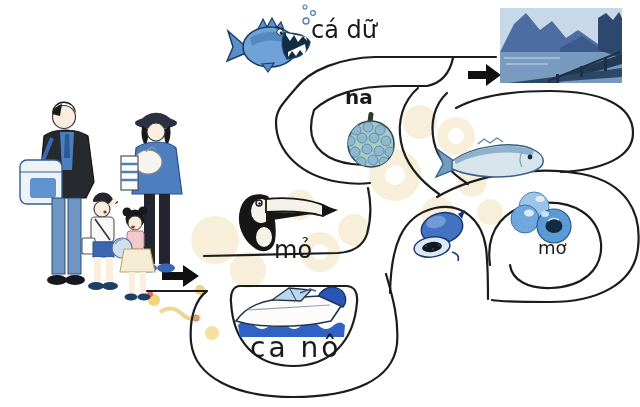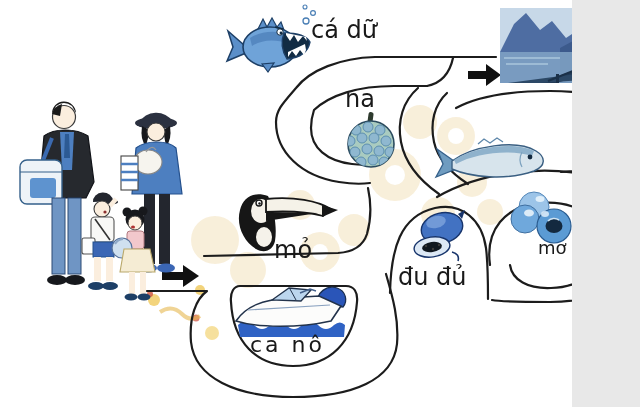--- a/index.html
+++ b/index.html
@@ -1,31 +1,31 @@
 <!DOCTYPE html>
 <html><head>
 <meta charset="utf-8">
 <style>
   html,body{margin:0;padding:0;background:#e8e8e8;}
   .page{
-    position:relative;width:572px;height:407px;background:#ffffff;
+    position:relative;width:640px;height:407px;background:#ffffff;
     overflow:hidden;font-family:"DejaVu Sans","Liberation Sans",sans-serif;text-align:right;
   }
   .artwork{position:absolute;left:0;top:0;z-index:1;}
   .lbl{
     position:absolute;z-index:3;color:#191919;line-height:1;
     font-family:"DejaVu Sans","Liberation Sans",sans-serif;white-space:nowrap;
   }
   .lbl-ca-du   {left:311px;top:18px; font-size:24px;}
-  .lbl-na      {left:345px;top:87px; font-size:24px;}
+  .lbl-na      {left:345px;top:87px; font-size:20px;font-weight:bold;}
   .lbl-ca-lu-du{left:437px;top:100px;font-size:23px;}
   .lbl-mo-beak {left:274px;top:226px;font-size:24px;margin-top:12px;}
   .lbl-du-du   {left:398px;top:265px;font-size:24px;}
   .lbl-mo-apr  {left:538px;top:239px;font-size:18px;}
-  .lbl-ca-no   {left:250px;top:334px;font-size:22px;letter-spacing:3px;}
+  .lbl-ca-no   {left:250px;top:334px;font-size:28px;letter-spacing:3px;}
 </style>
 </head>
 <body>
 
 <div class="page">
 
   <svg class="artwork" width="640" height="407" viewBox="0 0 640 407">
 
     <g fill="#f3e2bd" opacity="0.55">
       <circle cx="215" cy="240" r="24"></circle>
@@ -267,17 +267,16 @@
         <rect x="140" y="272" width="6" height="22" fill="#fbeede"></rect>
         <ellipse cx="131" cy="297" rx="6.5" ry="3.5" fill="#1d3f66"></ellipse>
         <ellipse cx="144" cy="297" rx="6.5" ry="3.5" fill="#1d3f66"></ellipse>
       </g>
     </g>
   </svg>
 
   <div class="lbl lbl-ca-du">cá dữ</div>
   <div class="lbl lbl-na">na</div>
   <div class="lbl lbl-mo-beak">mỏ</div>
-  <div class="lbl lbl-du-du">đu đủ</div>
   <div class="lbl lbl-mo-apr">mơ</div>
   <div class="lbl lbl-ca-no">ca nô</div>
 
 </div>
 
 </body></html>

